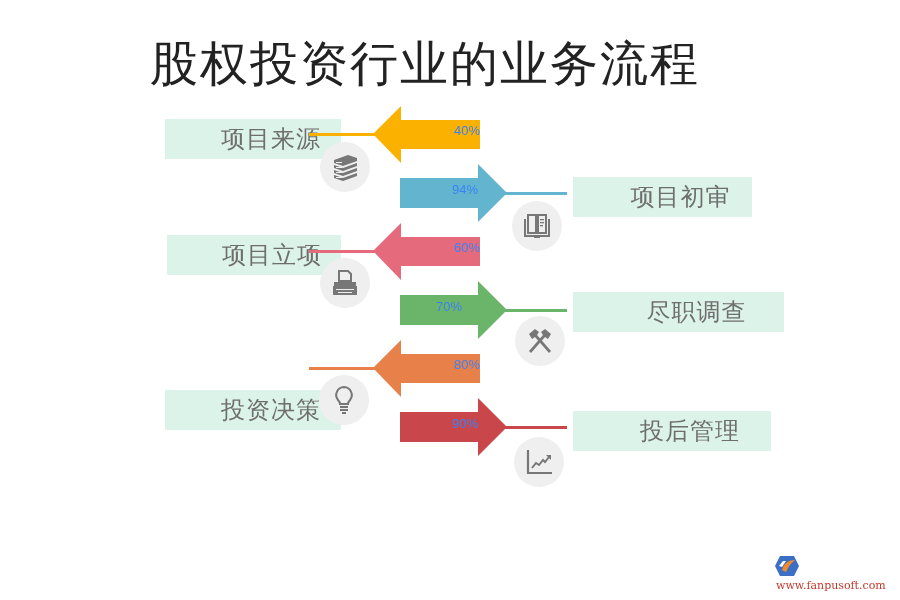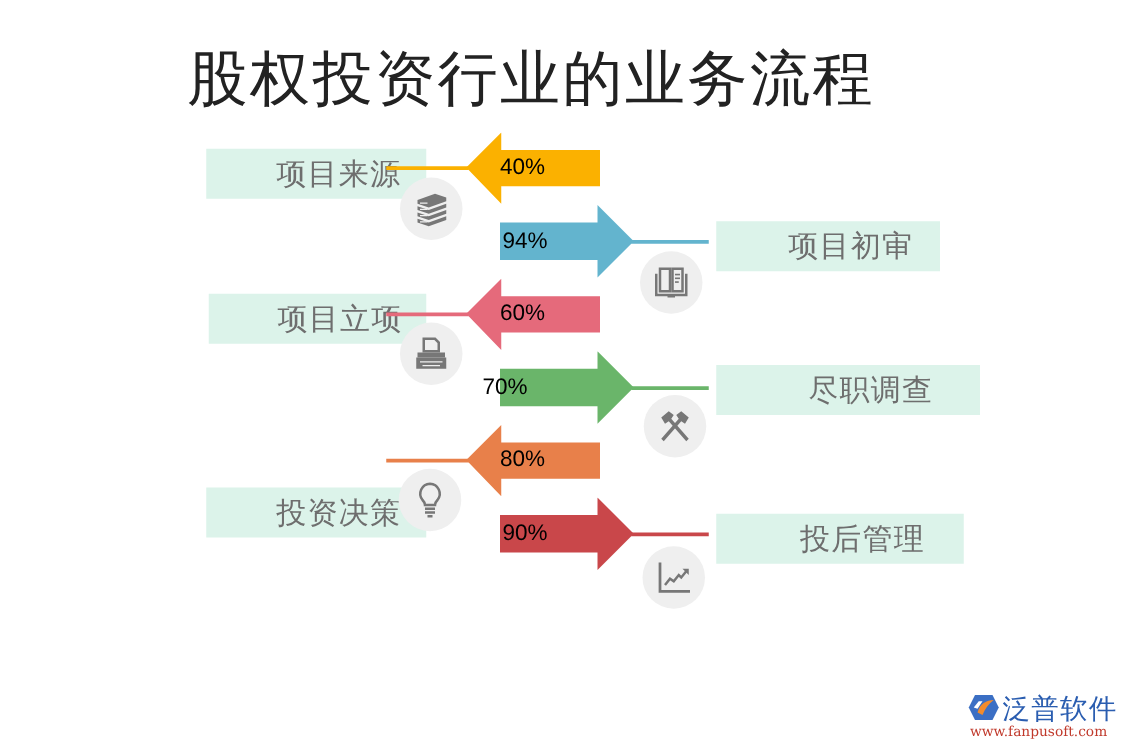--- a/index.html
+++ b/index.html
@@ -5,22 +5,22 @@
   html, body { margin:0; padding:0; background:#ffffff; }
   body { width:900px; height:600px; position:relative; overflow:hidden;
          font-family:"DejaVu Serif","Liberation Serif",serif; }
   .title { position:absolute; left:150px; top:32px; width:600px; text-align:left;
            font-size:48px; color:#222; letter-spacing:2px; line-height:62px;
            font-family:"DejaVu Serif","Liberation Serif",serif; }
   .label { position:absolute; height:40px; background:#dcf3ea; color:#6e6e6e;
            font-size:24px; line-height:40px; text-align:center; letter-spacing:1px;
            font-family:"DejaVu Serif","Liberation Serif",serif;padding-left:36px; }
   .arrow { position:absolute; }
-  .arrow-text { position:absolute; color:#000000; font-size:18px;
-                font-family:"Liberation Sans","DejaVu Sans",sans-serif; text-align:left; }
+  .arrow-text { position:absolute; color:#3b82f6; font-size:13px;
+                font-family:"Liberation Sans","DejaVu Sans",sans-serif; text-align:right; }
   .connector { position:absolute; height:3px; }
   .icon-circle { position:absolute; width:50px; height:50px; border-radius:50%;
                  background:#efefef; }
   .icon-circle svg { position:absolute; left:10px; top:10px; width:30px; height:30px; }
   .logo { position:absolute; left:770px; top:552px; width:125px; height:44px; }
   .logo-name { position:absolute; left:32px; top:0; font-size:22px; color:#2a5db0;
                font-family:"DejaVu Sans","Liberation Sans",sans-serif; letter-spacing:1px; }
   .logo-url { position:absolute; left:6px; top:27px; font-size:11px; color:#c0392b;
               font-family:"DejaVu Serif","Liberation Serif",serif; white-space:nowrap; }
 </style>
@@ -137,15 +137,14 @@
     <polygon points="22,8 27,8 27,13" fill="#777"></polygon>
   </svg>
 </div>
 
 <div class="logo">
   <svg style="position:absolute;left:4px;top:3px;" width="26" height="22" viewBox="0 0 26 22">
     <polygon points="6,1 20,1 25,11 20,21 6,21 1,11" fill="#3b6fc4"></polygon>
     <path d="M8 15 C10 8 15 5 21 5 C17 8 14 12 12 17 Z" fill="#f28b2b"></path>
     <path d="M5 11 L9 6 L12 6 L8 12 Z" fill="#ffffff"></path>
   </svg>
-  <div class="logo-name">泛普软件</div>
   <div class="logo-url">www.fanpusoft.com</div>
 </div>
 
 </body></html>

